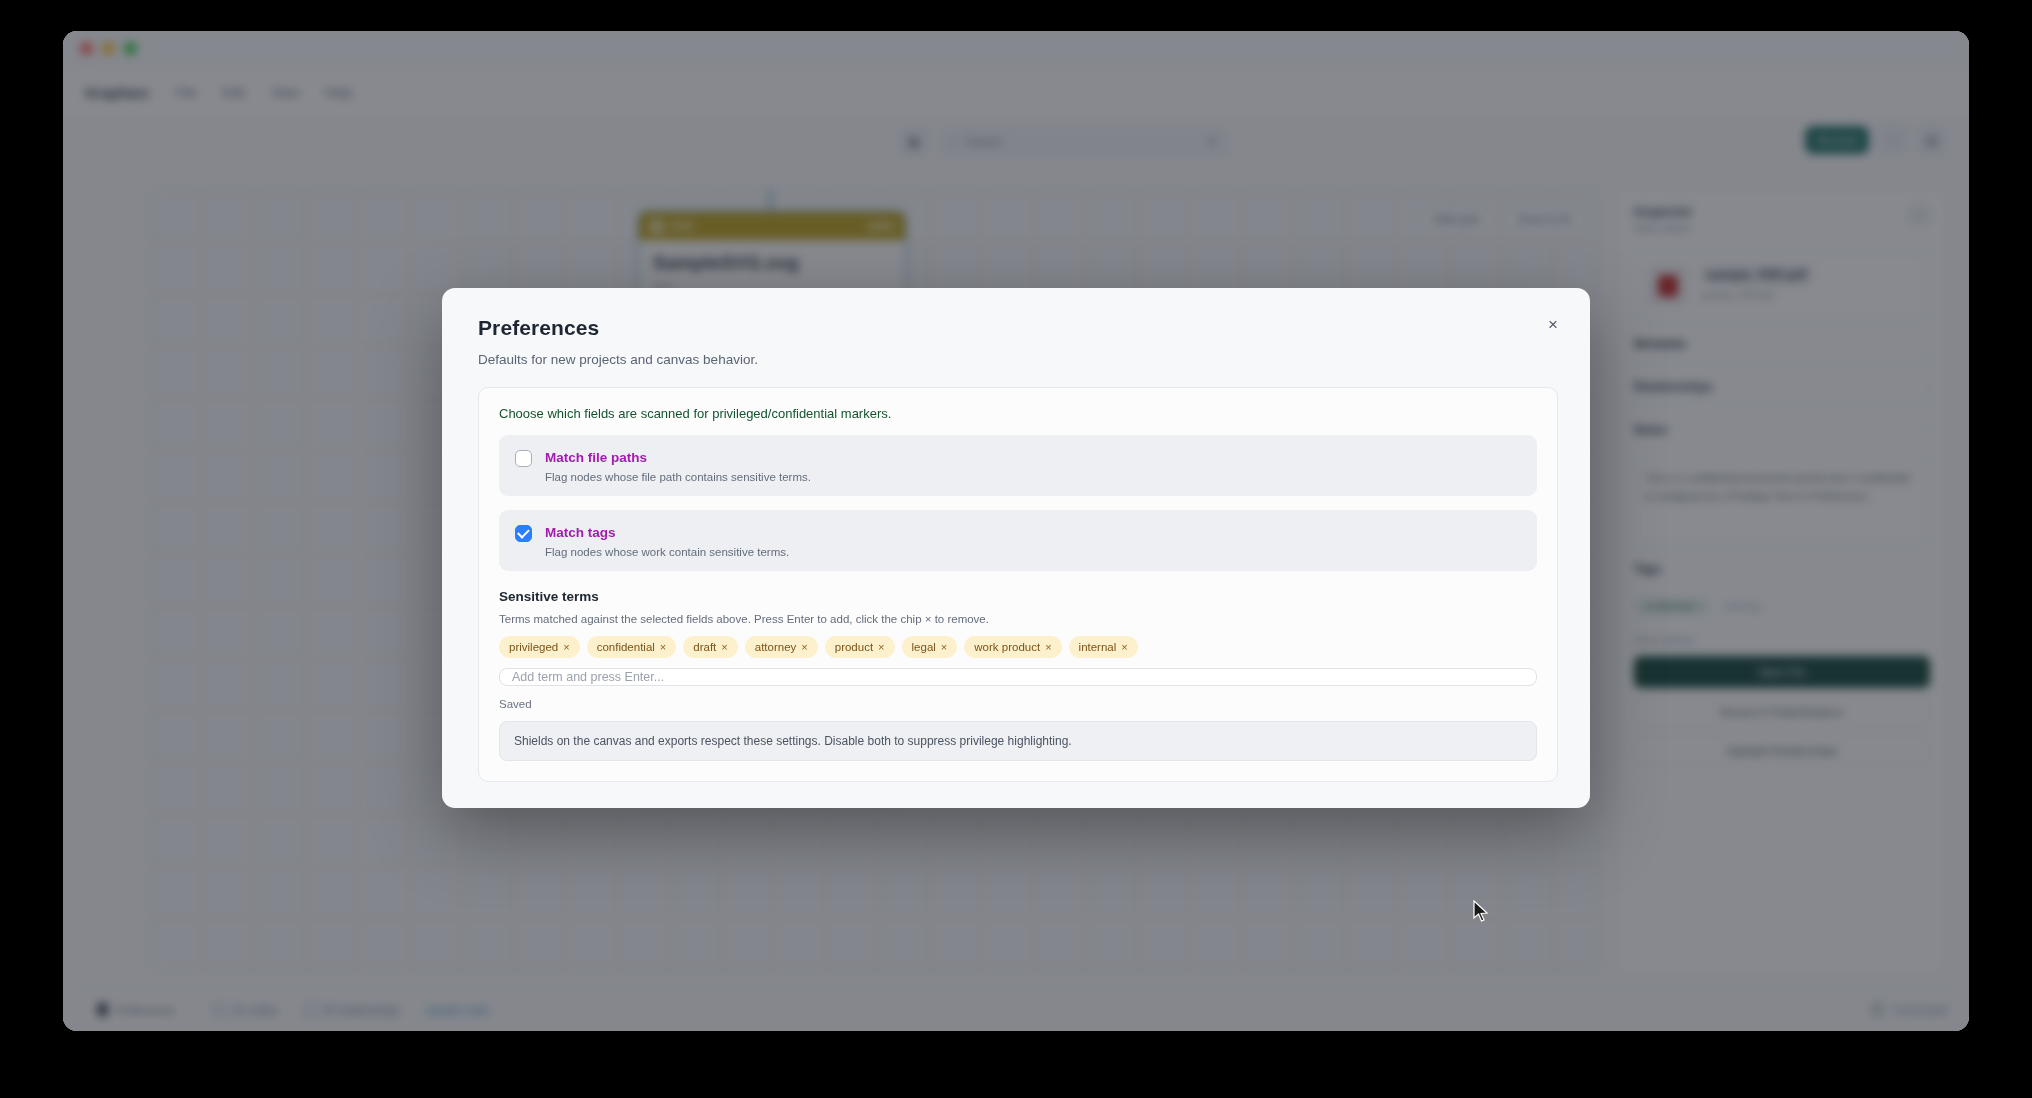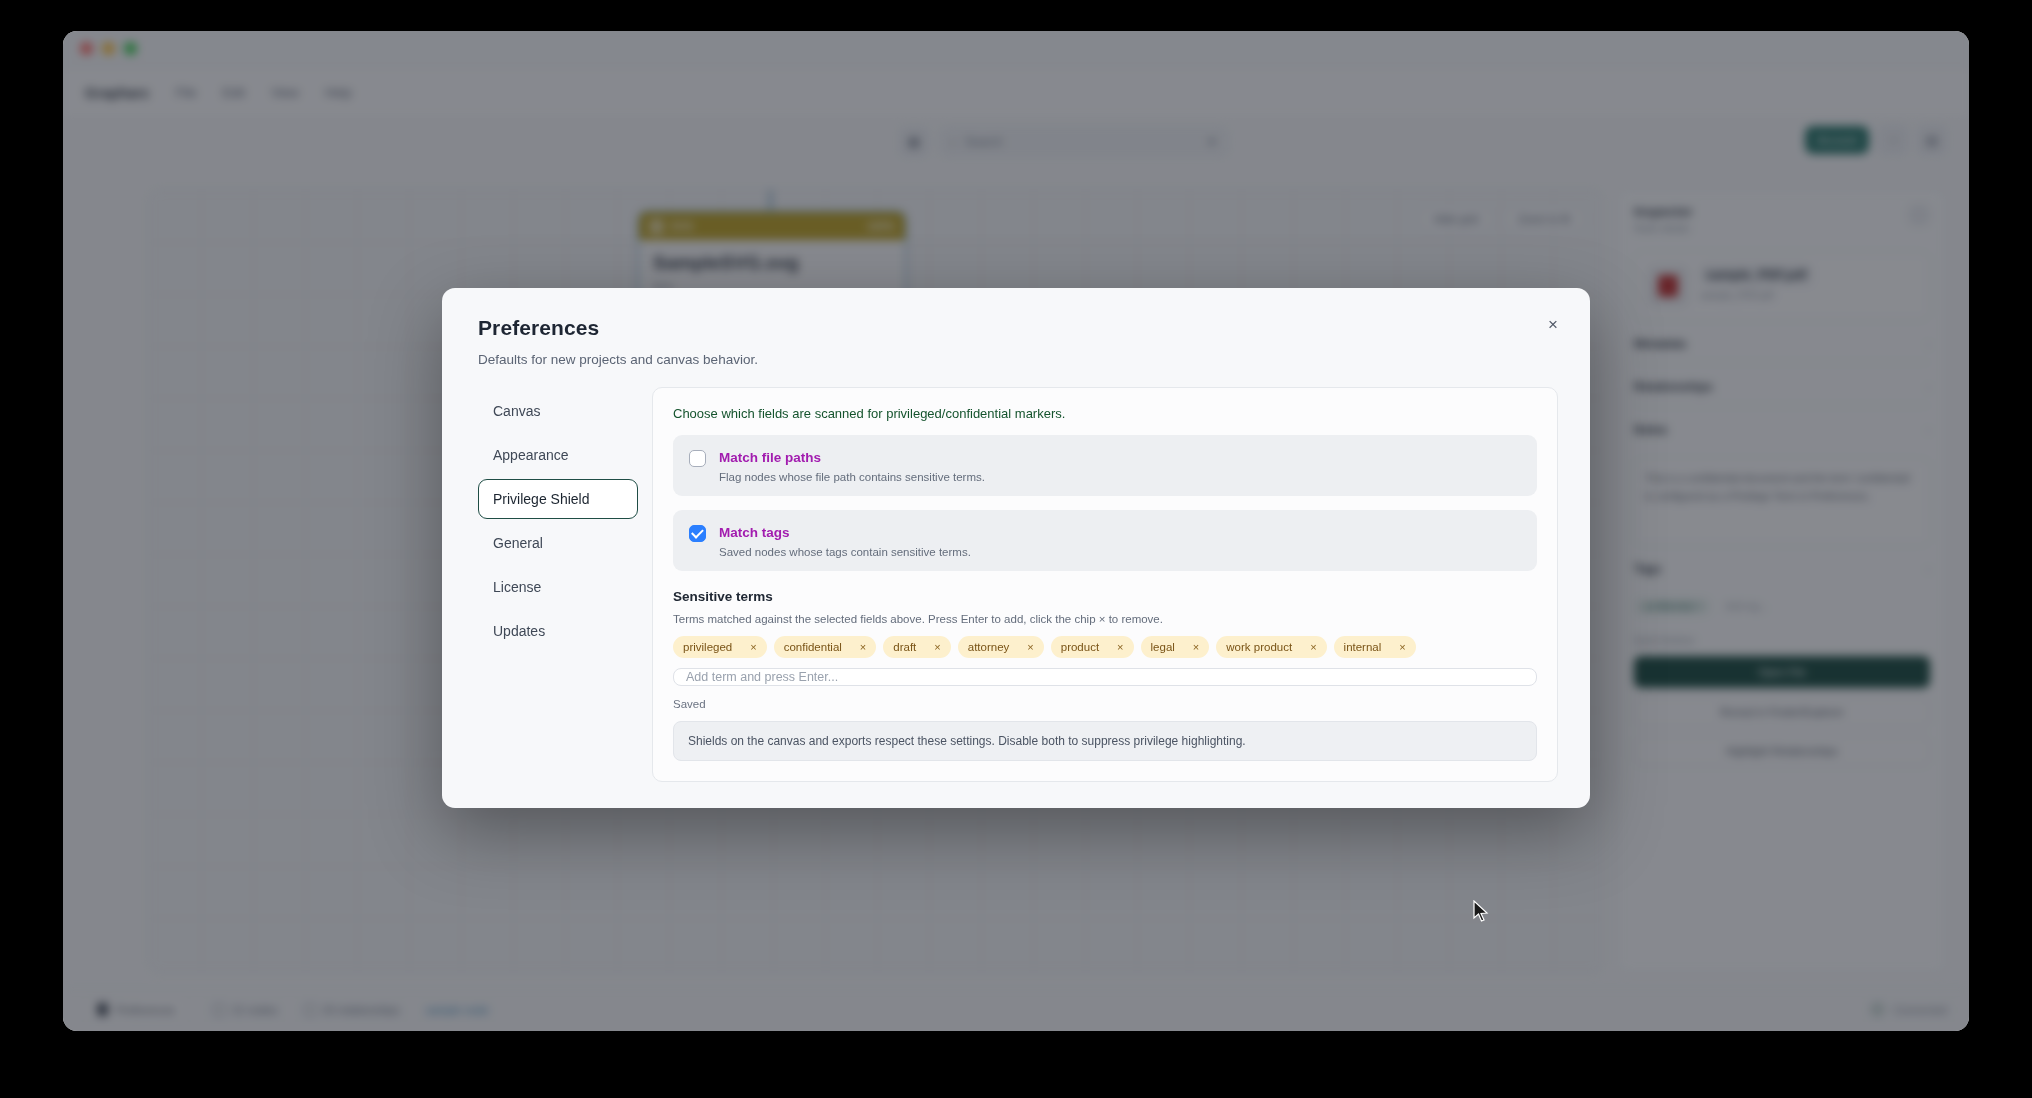--- a/index.html
+++ b/index.html
@@ -203,21 +203,21 @@
   }
   .chk-label { font-size:13.5px; font-weight:700; color:#a21caf;text-align:center; }
   .chk-desc { font-size:11.5px; color:#646d7c; margin-top:5px; }
 
   .sec-title { margin-top:18px; font-size:13.5px; font-weight:700; color:#202834; }
   .sec-desc { margin-top:9px; font-size:11.5px; color:#646d7c; }
 
   .chips { margin-top:11px; display:flex; flex-wrap:wrap; gap:7px; }
   .chip {
     background:#fdf0cd; color:#7a5417; border-radius:11px; height:22px;
-    padding:0 10px; font-size:11.5px; display:flex; align-items:center; gap:18px;
+    padding:0 10px; font-size:11.5px; display:flex; align-items:center; gap:5px;
   }
   .chip .x { font-size:11px; color:#8a6320; }
 
   .term-input {
     margin-top:10px; height:18px; border:1px solid #dfe2e8; border-radius:8px;
     background:#fff; display:flex; align-items:center; padding:0 12px;
     font-size:12.5px; color:#9aa2ae;
   }
   .saved { margin-top:12px; font-size:11.5px; color:#6b7382; }
   .hint {
@@ -384,57 +384,37 @@
     <div id="scrim"></div>
   </div>
 
   <div id="modal">
     <div class="modal-title">Preferences</div>
     <div class="modal-sub">Defaults for new projects and canvas behavior.</div>
     <div class="modal-close">×</div>
 
     <div class="modal-body">
 
-      <div class="nav">
-        <div class="nav-item">
-          <span>Canvas</span>
-        </div>
-        <div class="nav-item">
-          <span>Appearance</span>
-        </div>
-        <div class="nav-item active">
-          <span>Privilege Shield</span>
-        </div>
-        <div class="nav-item">
-          <span>General</span>
-        </div>
-        <div class="nav-item">
-          <span>License</span>
-        </div>
-        <div class="nav-item">
-          <span>Updates</span>
-        </div>
-      </div>
 
       <div class="panel">
         <div class="panel-intro">Choose which fields are scanned for privileged/confidential markers.</div>
 
         <div class="check-row">
           <span class="cb"></span>
           <span>
             <span class="chk-label">Match file paths</span>
             <div class="chk-desc">Flag nodes whose file path contains sensitive terms.</div>
           </span>
         </div>
 
         <div class="check-row">
           <span class="cb checked"></span>
           <span>
             <span class="chk-label">Match tags</span>
-            <div class="chk-desc">Saved nodes whose tags contain sensitive terms.</div>
+            <div class="chk-desc">Flag nodes whose work contain sensitive terms.</div>
           </span>
         </div>
 
         <div class="sec-title">Sensitive terms</div>
         <div class="sec-desc">Terms matched against the selected fields above. Press Enter to add, click the chip × to remove.</div>
 
         <div class="chips">
           <span class="chip">
             <span>privileged</span>
             <span class="x">×</span>

